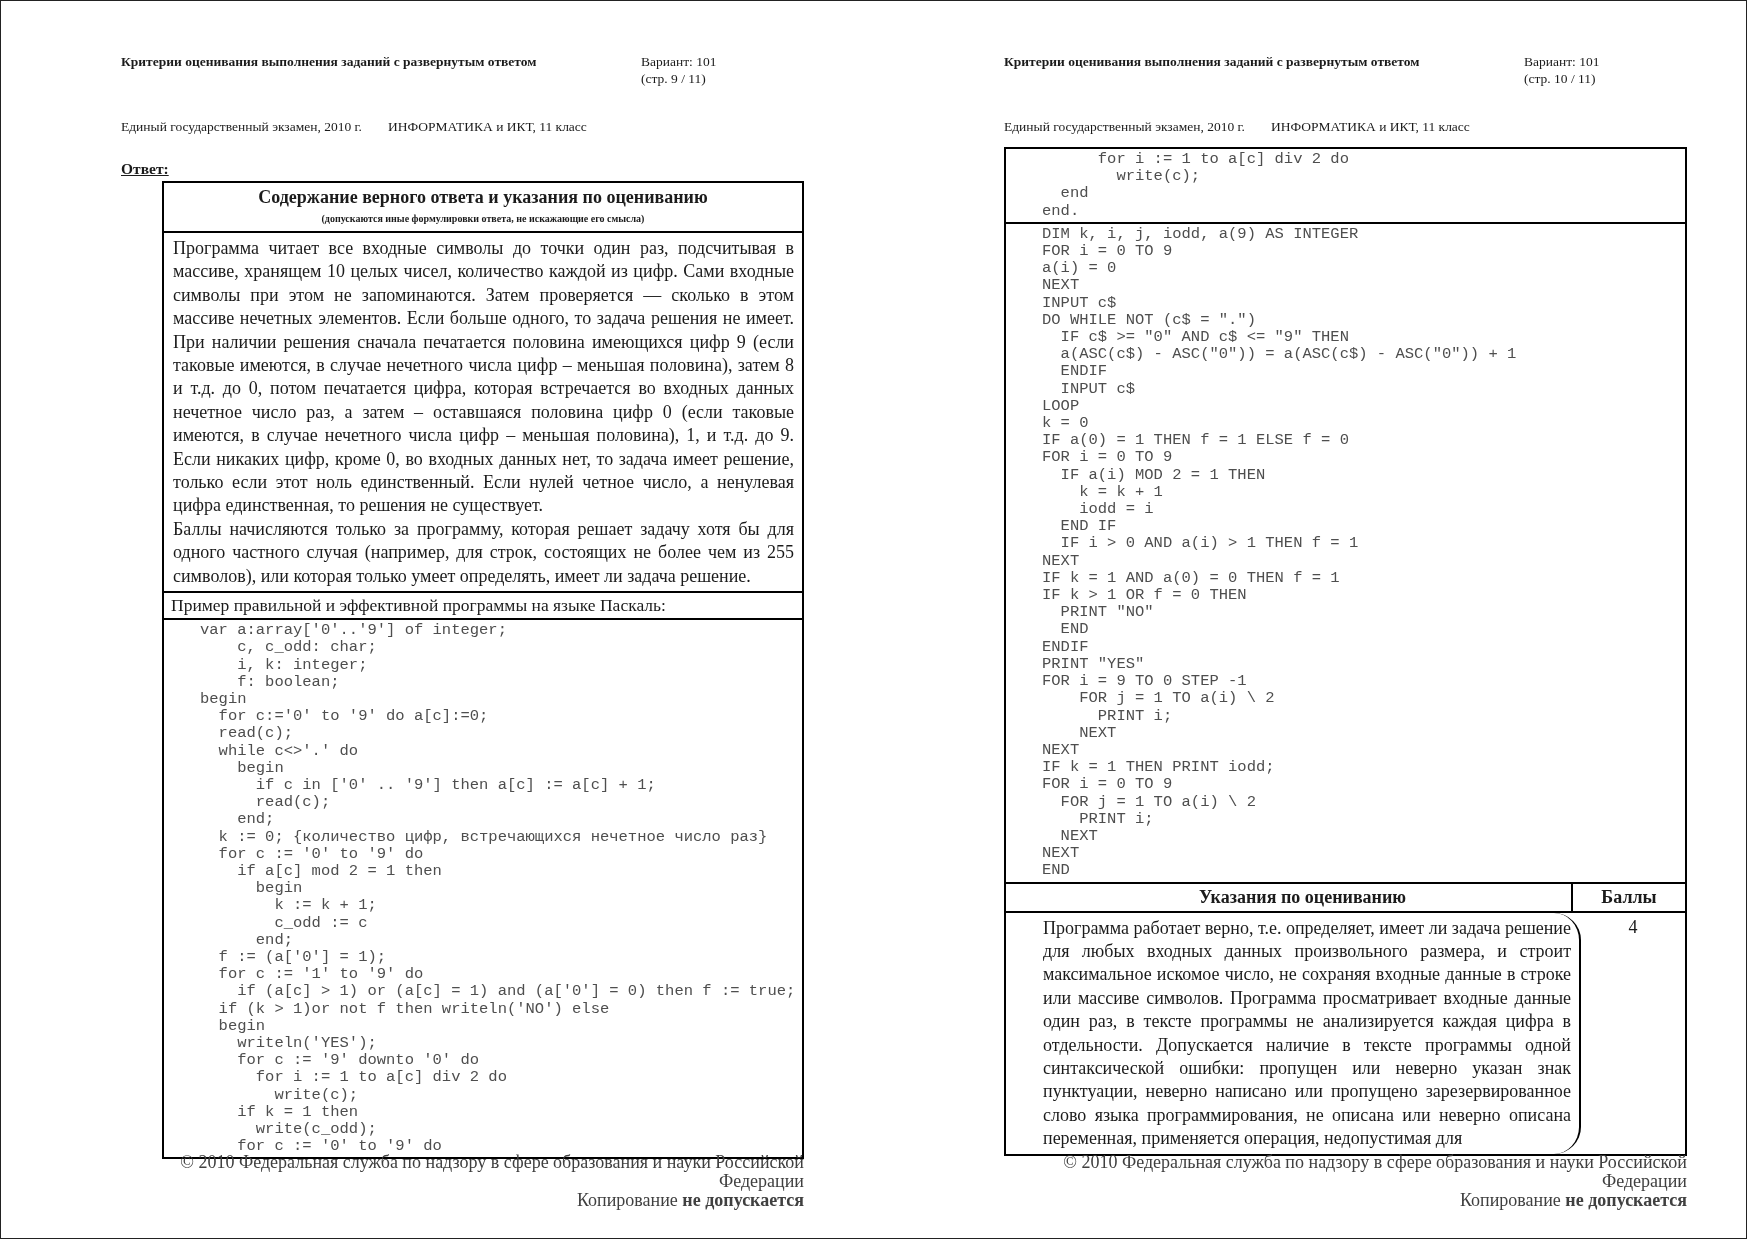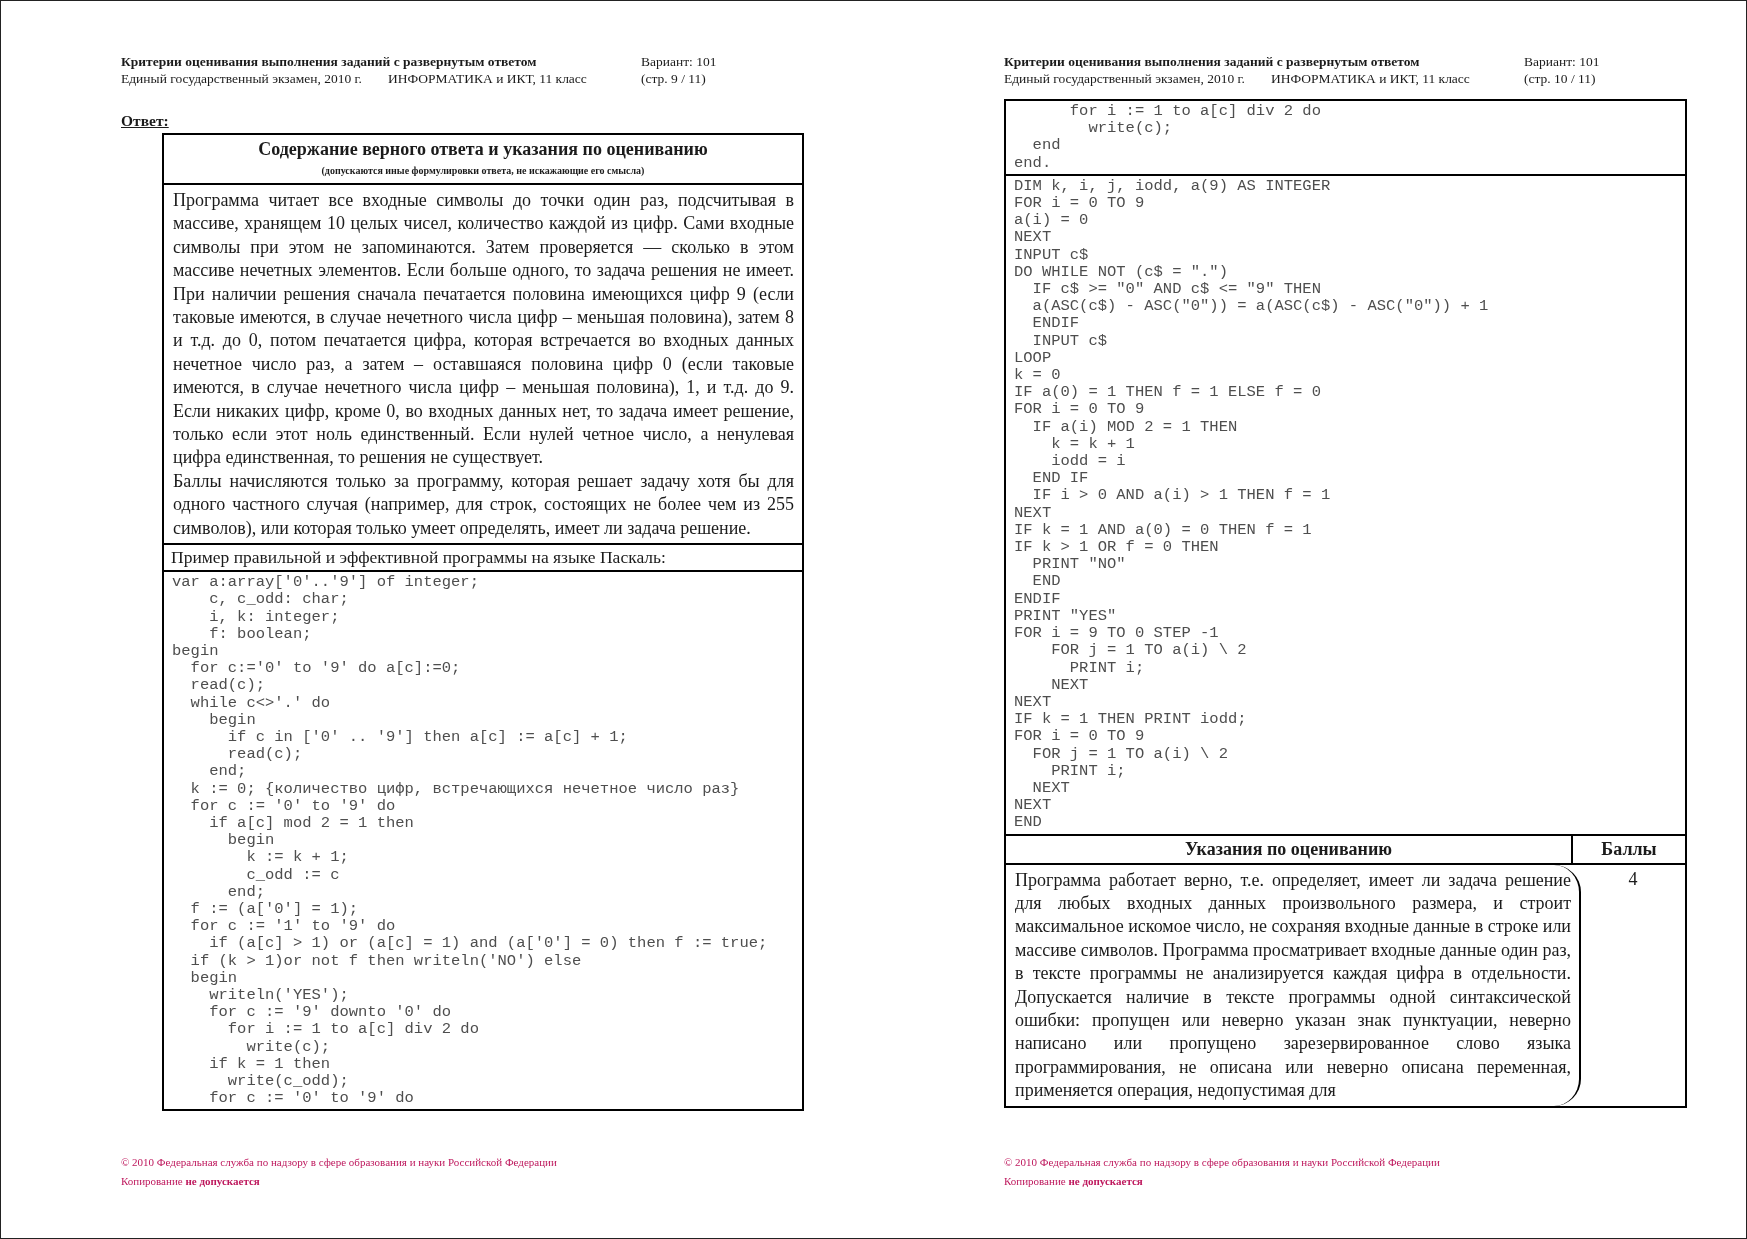--- a/index.html
+++ b/index.html
@@ -19,32 +19,32 @@
     position: absolute; top: 0; height: 1239px; width: 683px;
     padding-top: 52px; box-sizing: content-box;
   }
   .page-left  { left: 120px; }
   .page-right { left: 1003px; }
 
   
   .hdr { display: flex; align-items: flex-start; }
   .hdr-left { width: 520px; }
   .hdr-bold { font-weight: bold; font-size: 13.5px; line-height: 17px; }
-  .hdr-sub  { font-size: 13.5px; line-height: 17px; white-space: nowrap; }
+  .hdr-sub  { font-size: 13.5px; line-height: 17px; white-space: nowrap; margin-top: 48px; }
   .hdr-sub .gap { display: inline-block; width: 26px; }
   .hdr-right { text-align: left; font-size: 13.5px; line-height: 17px; }
 
   .answer-label { margin-top: 25px; font-size: 15.5px; font-weight: bold; }
   .answer-label span { text-decoration: underline; }
 
   
   .main-box { border: 2px solid #000; margin-top: 3px; background: #fff; }
   .mb-left  { margin-top: 3px; margin-left: 41px; }
   .mb-right { margin-top: 12px; }
-  .row { box-sizing: border-box; }
+  .row { box-sizing: border-box; padding-left: 28px; }
   .row + .row { border-top: 2px solid #000; }
 
   .title-row { text-align: center; padding: 2px 6px 3px; }
   .t1 { font-size: 18px; font-weight: bold; line-height: 24px; }
   .t2 { font-size: 10px; font-weight: bold; line-height: 19px; }
 
   .text-row { padding: 4px 8px 3px 9px; }
   .text-row p {
     margin: 0; font-size: 18px; line-height: 23.4px;
     text-align: justify; text-justify: inter-word;
@@ -65,21 +65,21 @@
   .tbl-hdr .cell-main { flex: 1; border-right: 2px solid #000; text-align: center; padding: 3px 8px; }
   .tbl-hdr .cell-pts  { width: 104px; text-align: center; padding: 3px 4px; }
   .tbl-body { display: flex; }
   .tbl-body .cell-main { flex: 1; border-right: 2px solid #000; padding: 4px 8px 3px 9px; border-radius: 27px; }
   .tbl-body .cell-main p { margin: 0; font-size: 18px; line-height: 23.4px; text-align: justify; }
   .tbl-body .cell-pts { width: 104px; text-align: center; font-size: 18px; padding-top: 4px; }
 
   
   .footer {
     position: absolute; top: 1152px; left: 0; width: 683px;
-    text-align: left; font-size: 11px; line-height: 19px; color: #be185d;
+    text-align: right; font-size: 18px; line-height: 19px; color: #404040;
   }
   .footer .b { font-weight: bold; }
 </style>
 </head>
 <body>
 
 <div class="frame">
 
   <section class="page page-left">
     <div class="hdr">

